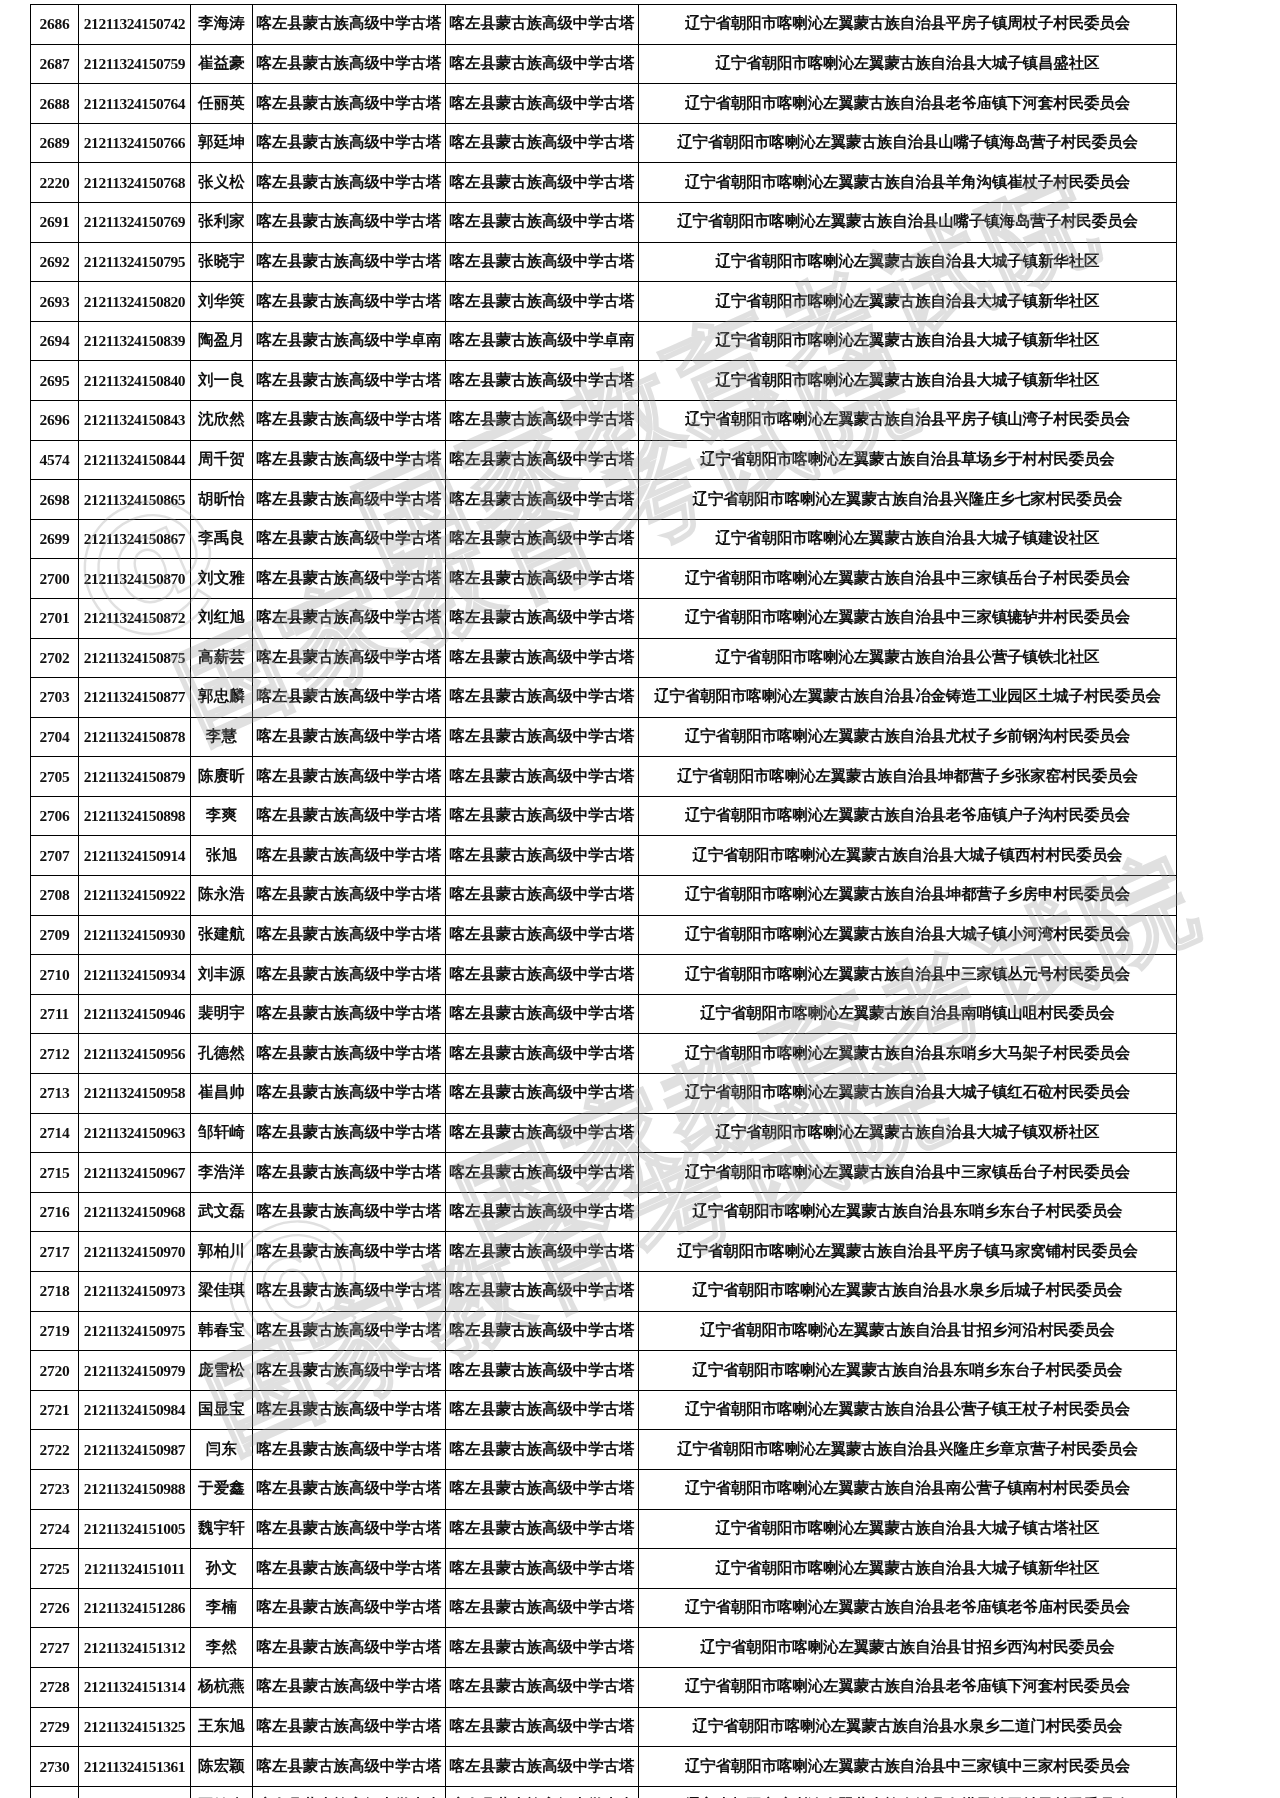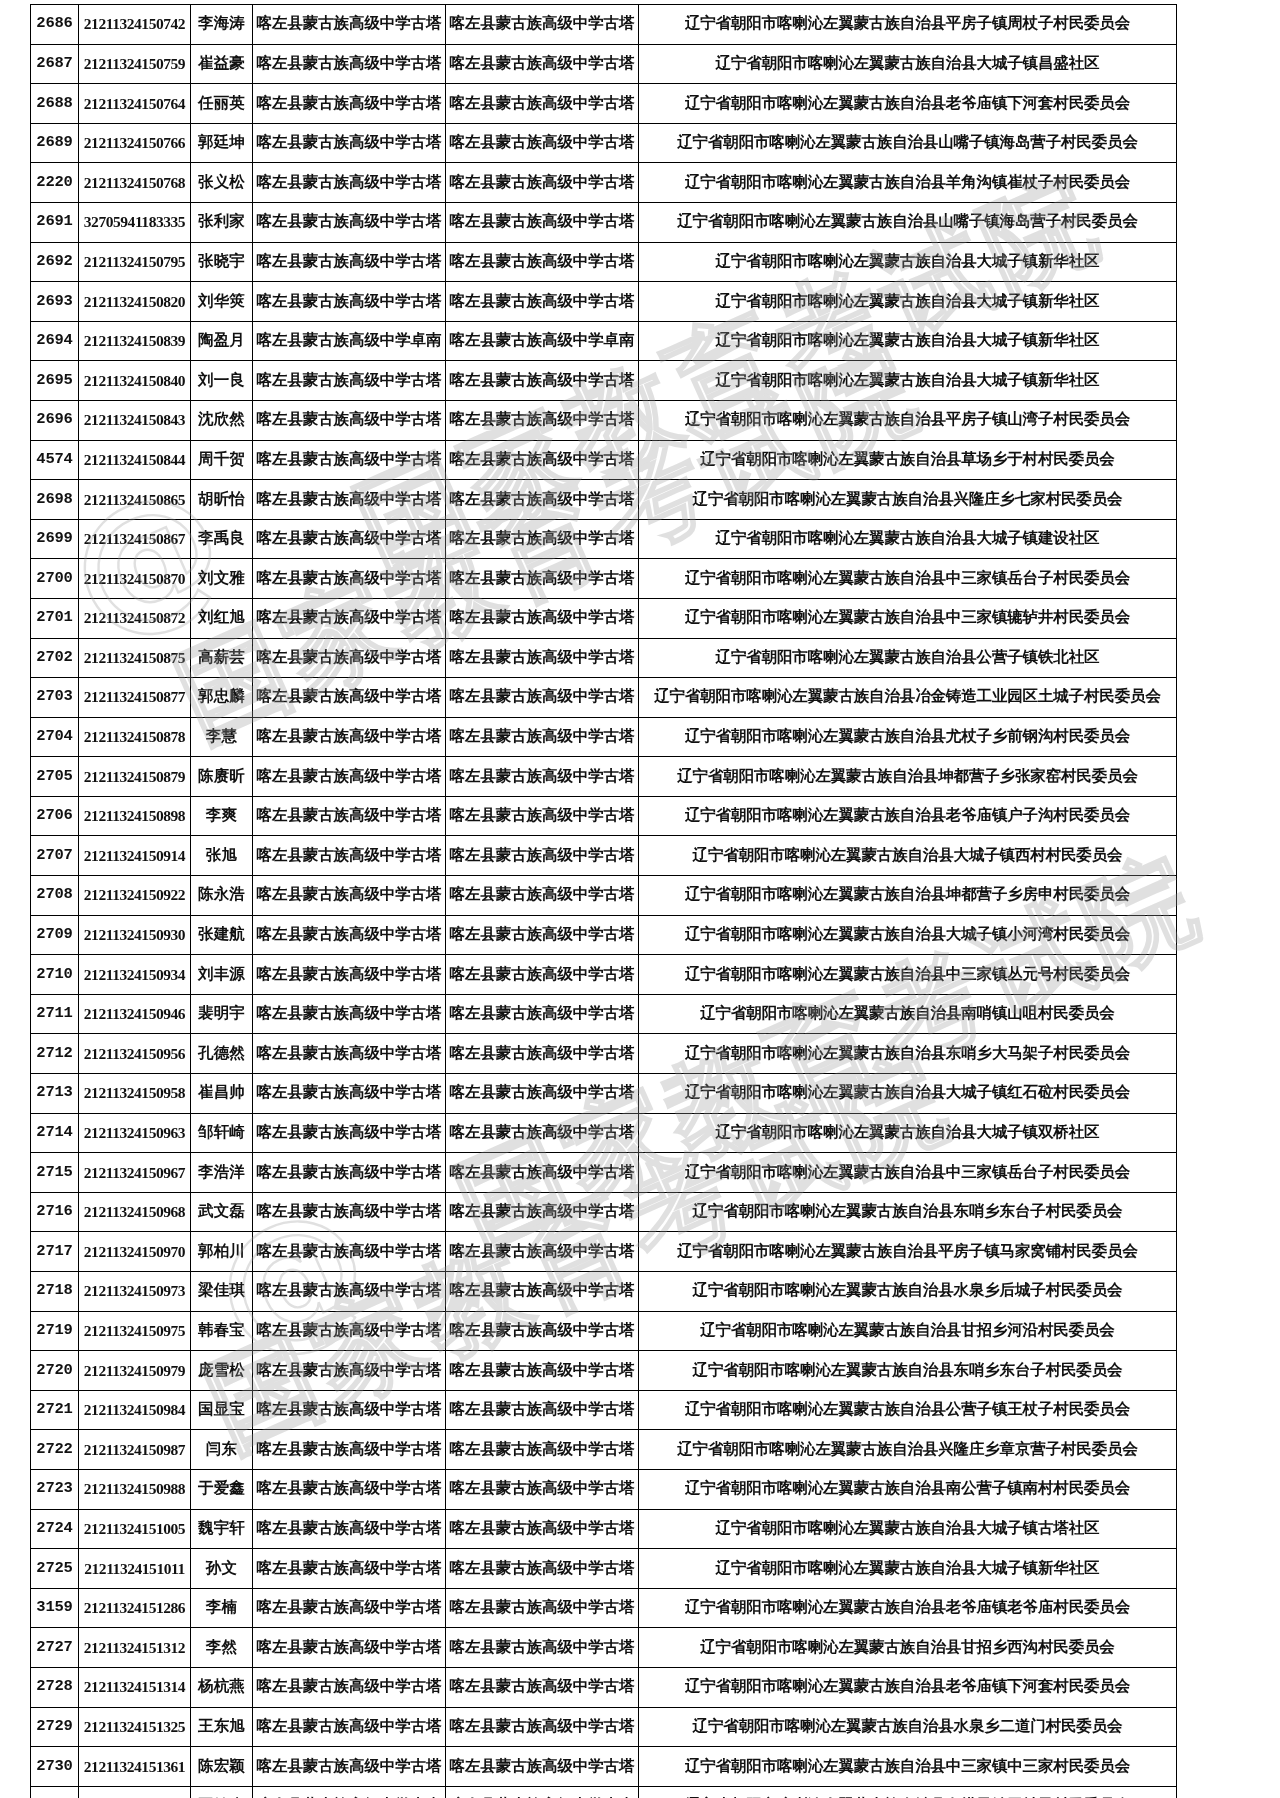--- a/index.html
+++ b/index.html
@@ -43,21 +43,21 @@
   col.c-seq    { width: 48px;  }
   col.c-id     { width: 112px; }
   col.c-name   { width: 62px;  }
   col.c-school { width: 193px; }
   col.c-exam   { width: 193px; }
   col.c-addr   { width: 538px; }
 
   td.seq {
     font-size: 15.5px;
     letter-spacing: -0.2px;
-    font-family: Liberation Mono, monospace;
+    font-family: Liberation Serif, serif;
     font-weight: 500;
   }
   td.id {
     font-size: 15.5px;
     letter-spacing: -0.45px;
     font-family: Liberation Serif, serif;
     font-weight: 500;
   }
   td.name {
     font-size: 15.5px;
@@ -172,21 +172,21 @@
         <tr>
           <td class="seq">2220</td>
           <td class="id">21211324150768</td>
           <td class="name">张义松</td>
           <td class="school">喀左县蒙古族高级中学古塔</td>
           <td class="exam">喀左县蒙古族高级中学古塔</td>
           <td class="addr">辽宁省朝阳市喀喇沁左翼蒙古族自治县羊角沟镇崔杖子村民委员会</td>
         </tr>
         <tr>
           <td class="seq">2691</td>
-          <td class="id">32705941183335</td>
+          <td class="id">21211324150769</td>
           <td class="name">张利家</td>
           <td class="school">喀左县蒙古族高级中学古塔</td>
           <td class="exam">喀左县蒙古族高级中学古塔</td>
           <td class="addr">辽宁省朝阳市喀喇沁左翼蒙古族自治县山嘴子镇海岛营子村民委员会</td>
         </tr>
         <tr>
           <td class="seq">2692</td>
           <td class="id">21211324150795</td>
           <td class="name">张晓宇</td>
           <td class="school">喀左县蒙古族高级中学古塔</td>
@@ -451,21 +451,21 @@
         </tr>
         <tr>
           <td class="seq">2725</td>
           <td class="id">21211324151011</td>
           <td class="name">孙文</td>
           <td class="school">喀左县蒙古族高级中学古塔</td>
           <td class="exam">喀左县蒙古族高级中学古塔</td>
           <td class="addr">辽宁省朝阳市喀喇沁左翼蒙古族自治县大城子镇新华社区</td>
         </tr>
         <tr>
-          <td class="seq">3159</td>
+          <td class="seq">2726</td>
           <td class="id">21211324151286</td>
           <td class="name">李楠</td>
           <td class="school">喀左县蒙古族高级中学古塔</td>
           <td class="exam">喀左县蒙古族高级中学古塔</td>
           <td class="addr">辽宁省朝阳市喀喇沁左翼蒙古族自治县老爷庙镇老爷庙村民委员会</td>
         </tr>
         <tr>
           <td class="seq">2727</td>
           <td class="id">21211324151312</td>
           <td class="name">李然</td>

